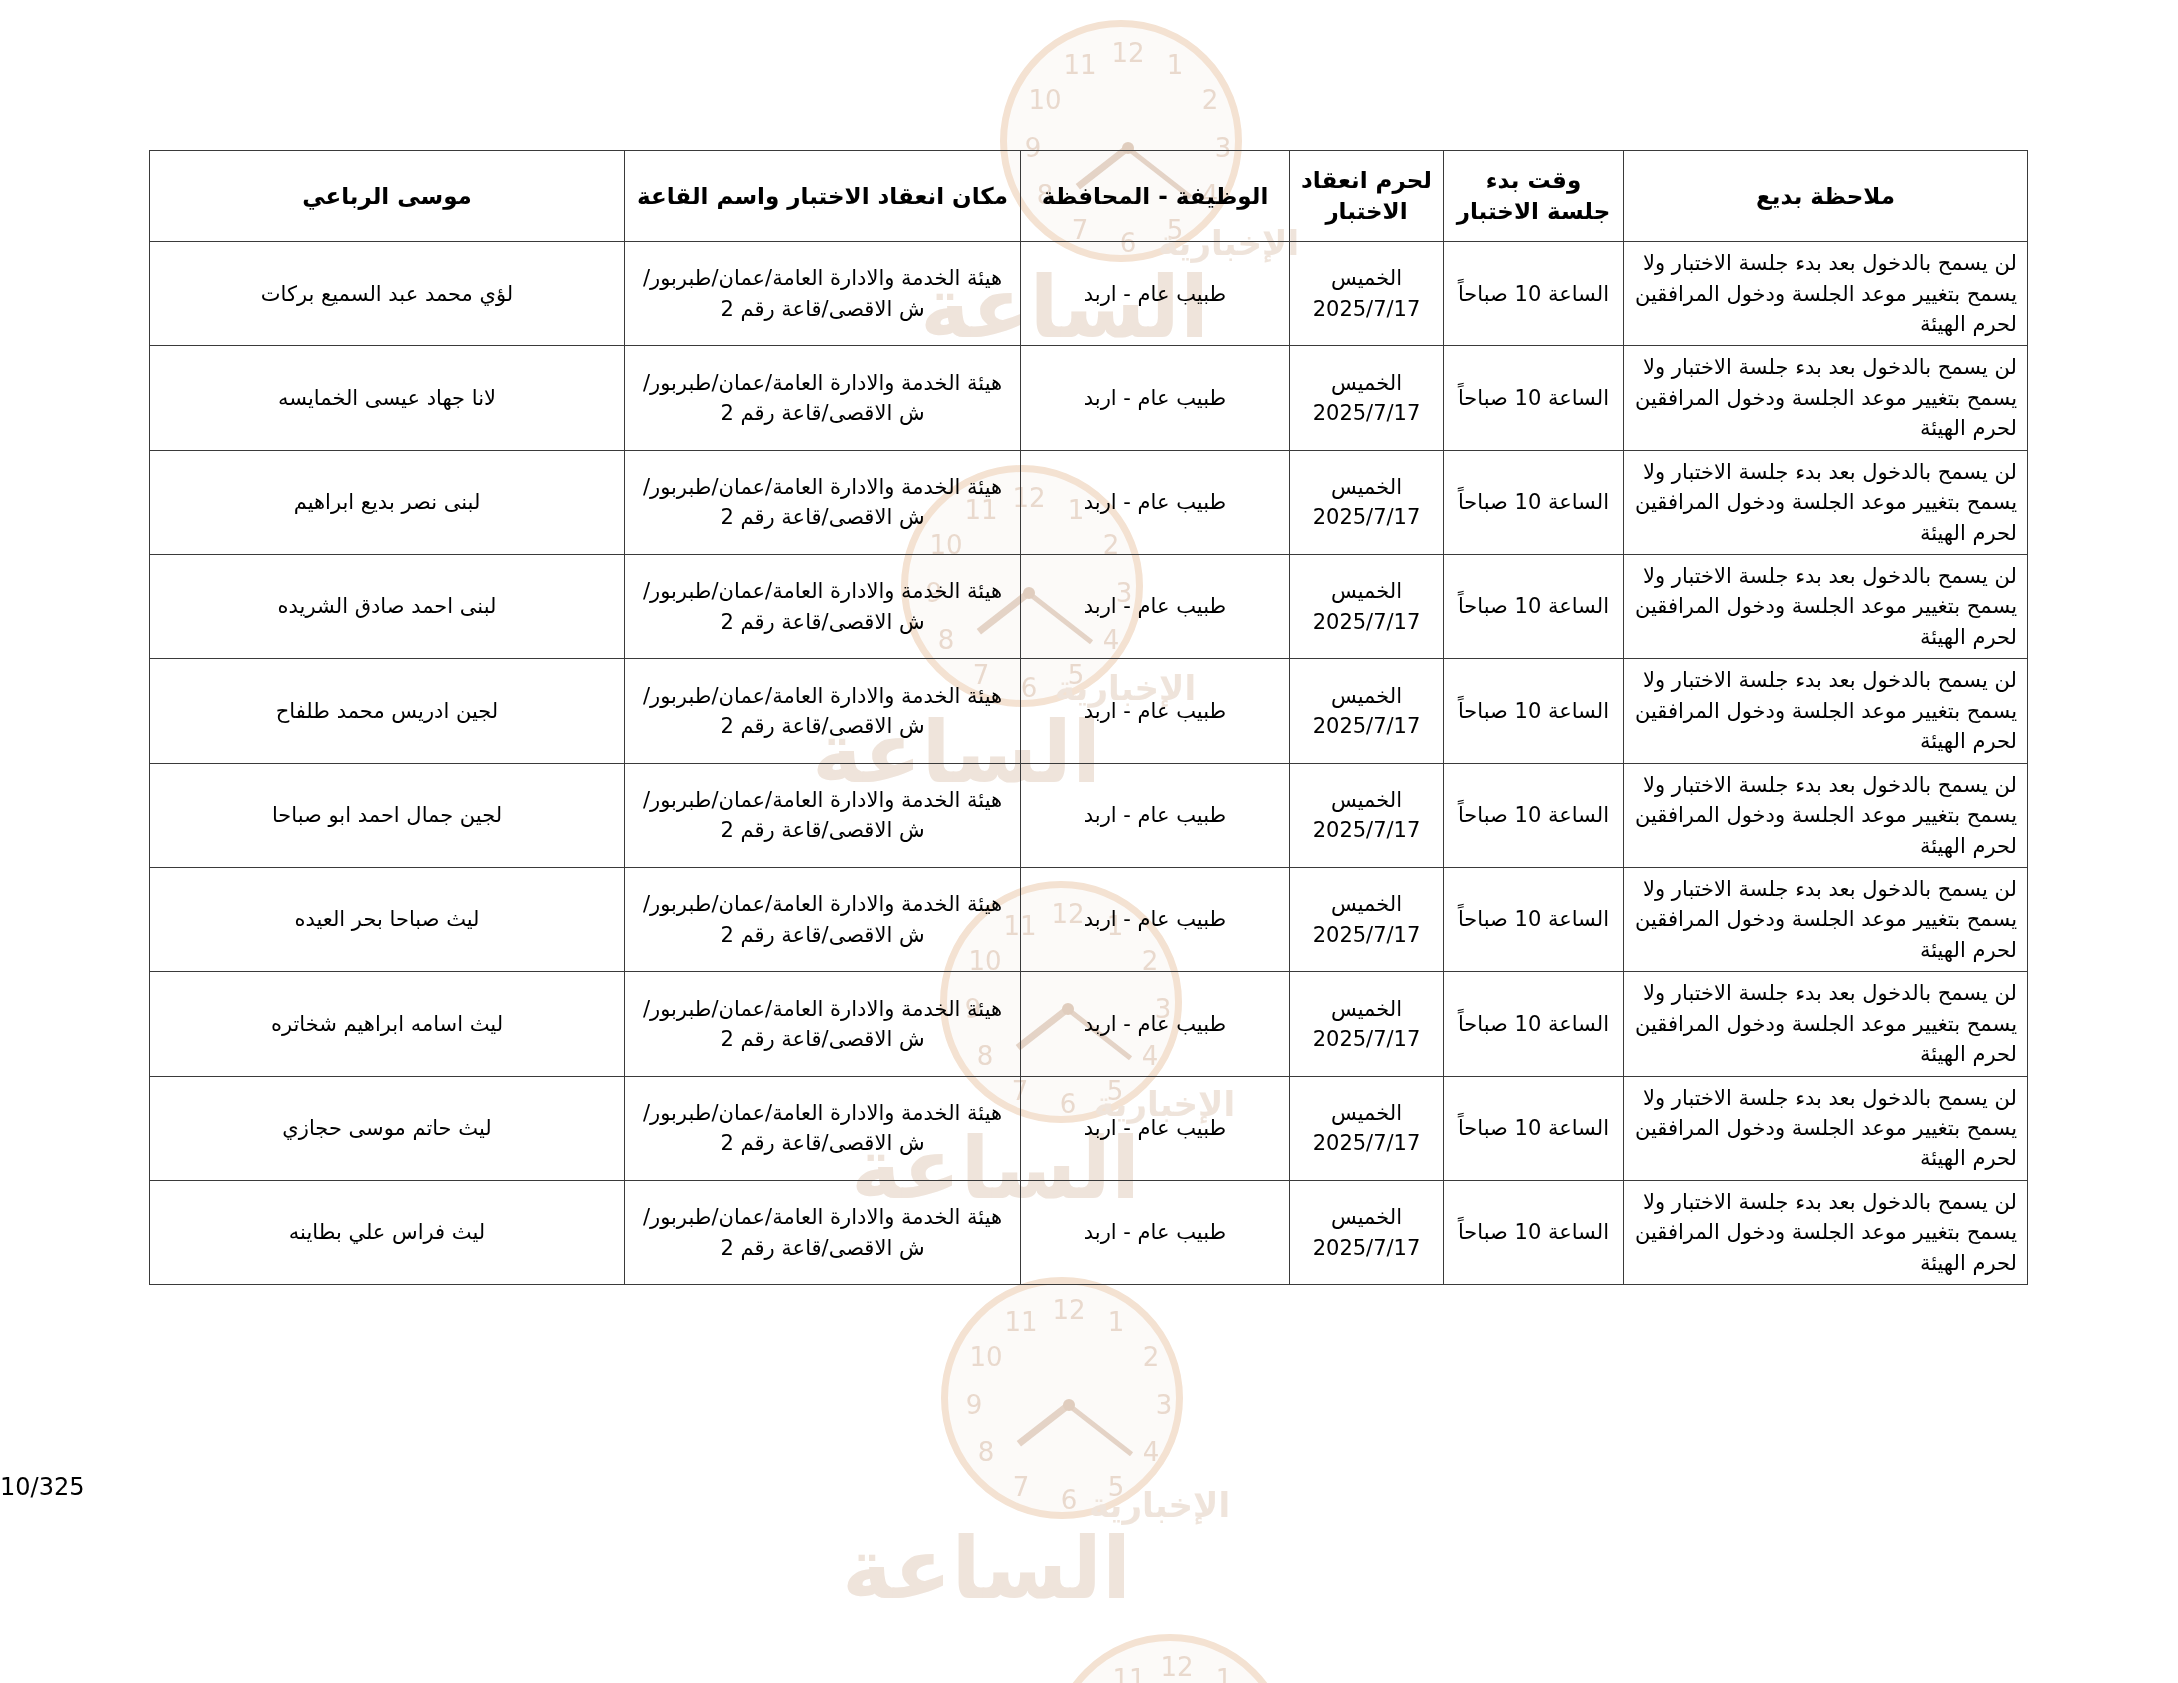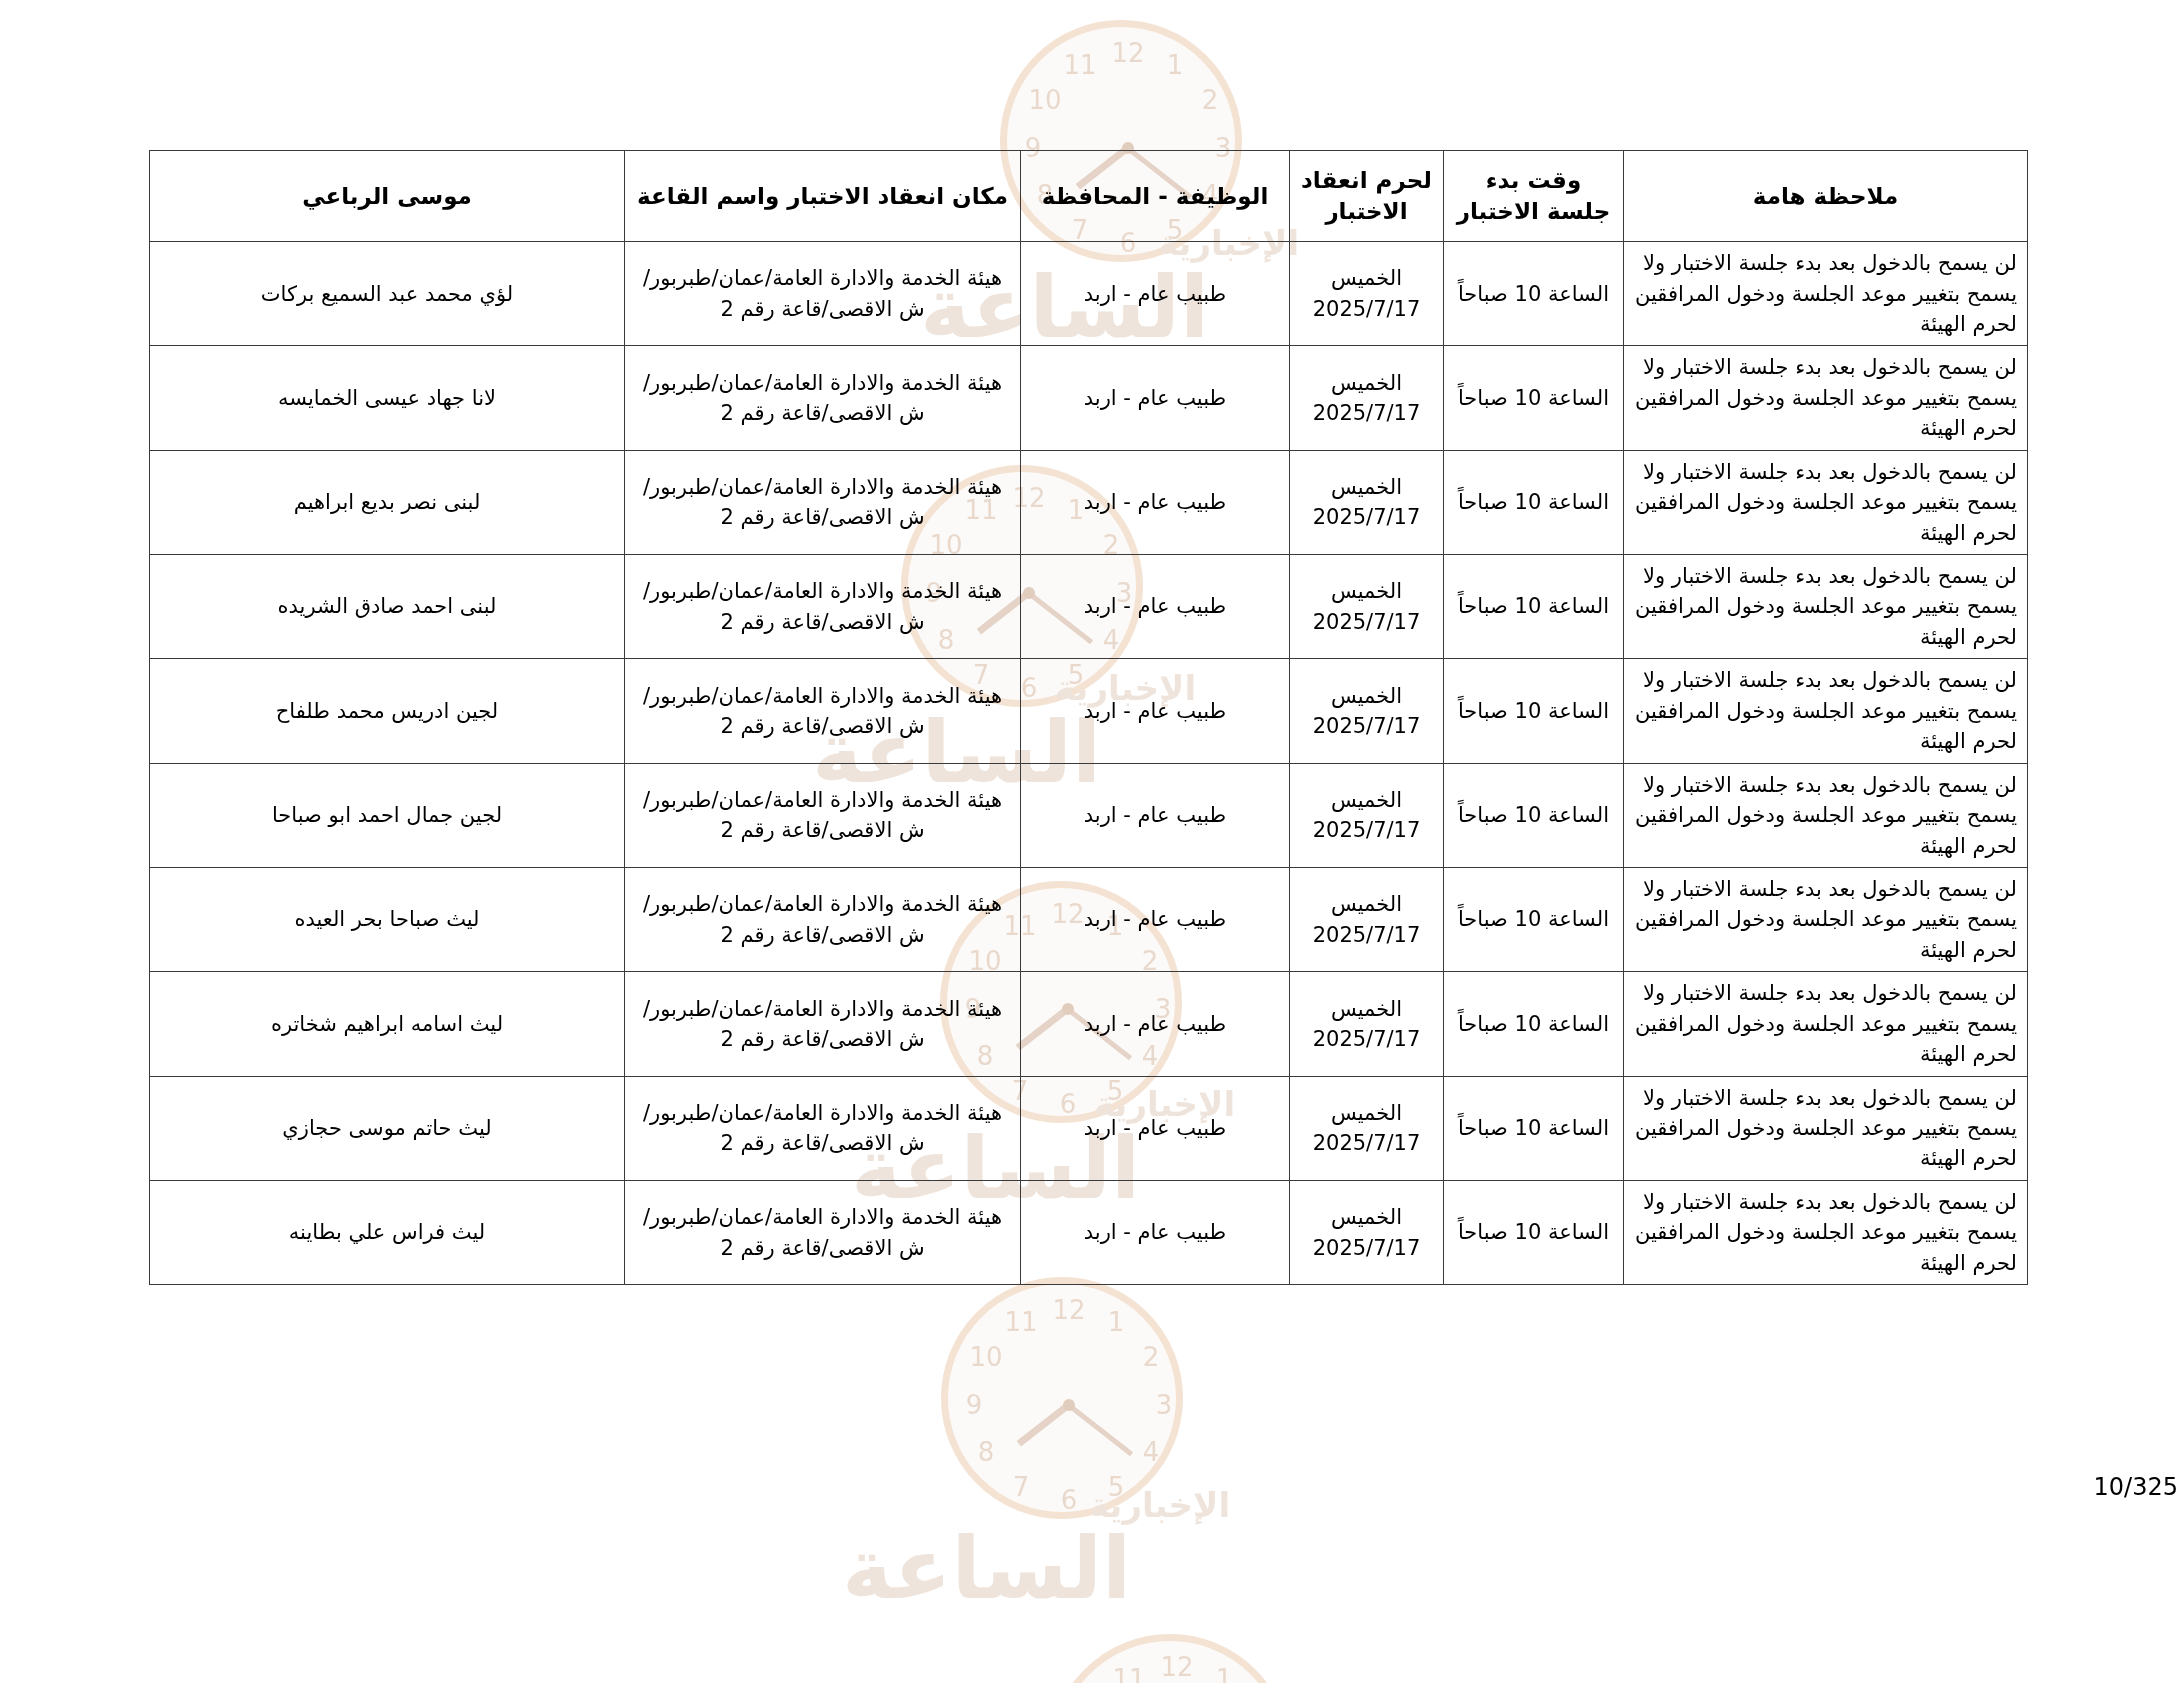--- a/index.html
+++ b/index.html
@@ -105,21 +105,21 @@
   td.job   { text-align: center; }
   td.date  { text-align: center; }
   td.time  { text-align: center; padding-right: 6px; padding-left: 6px;}
   td.note  { text-align: right; padding-right: 12px; }
 
   .page-number {
     position: absolute;
     top: 1473px;
     left: 0;
     right: 0;
-    text-align: right;
+    text-align: left;
     font-size: 24px;
     color: #000;
     z-index: 3;
     font-family: "DejaVu Sans", "Liberation Sans", sans-serif;
   }
 </style>
 </head>
 <body>
 
 <div id="watermark-layer">
@@ -228,21 +228,21 @@
     <colgroup>
       <col class="c-note">
       <col class="c-time">
       <col class="c-date">
       <col class="c-job">
       <col class="c-place">
       <col class="c-name">
     </colgroup>
     <thead>
       <tr>
-        <th>ملاحظة هامة</th>
+        <th>ملاحظة بديع</th>
         <th>وقت بدء جلسة الاختبار</th>
         <th>لحرم انعقاد الاختبار</th>
         <th>الوظيفة - المحافظة</th>
         <th>مكان انعقاد الاختبار واسم القاعة</th>
         <th>موسى الرباعي</th>
       </tr>
     </thead>
     <tbody id="table-body">
         <tr>
           <td class="note">لن يسمح بالدخول بعد بدء جلسة الاختبار ولا يسمح بتغيير موعد الجلسة ودخول المرافقين لحرم الهيئة</td>

